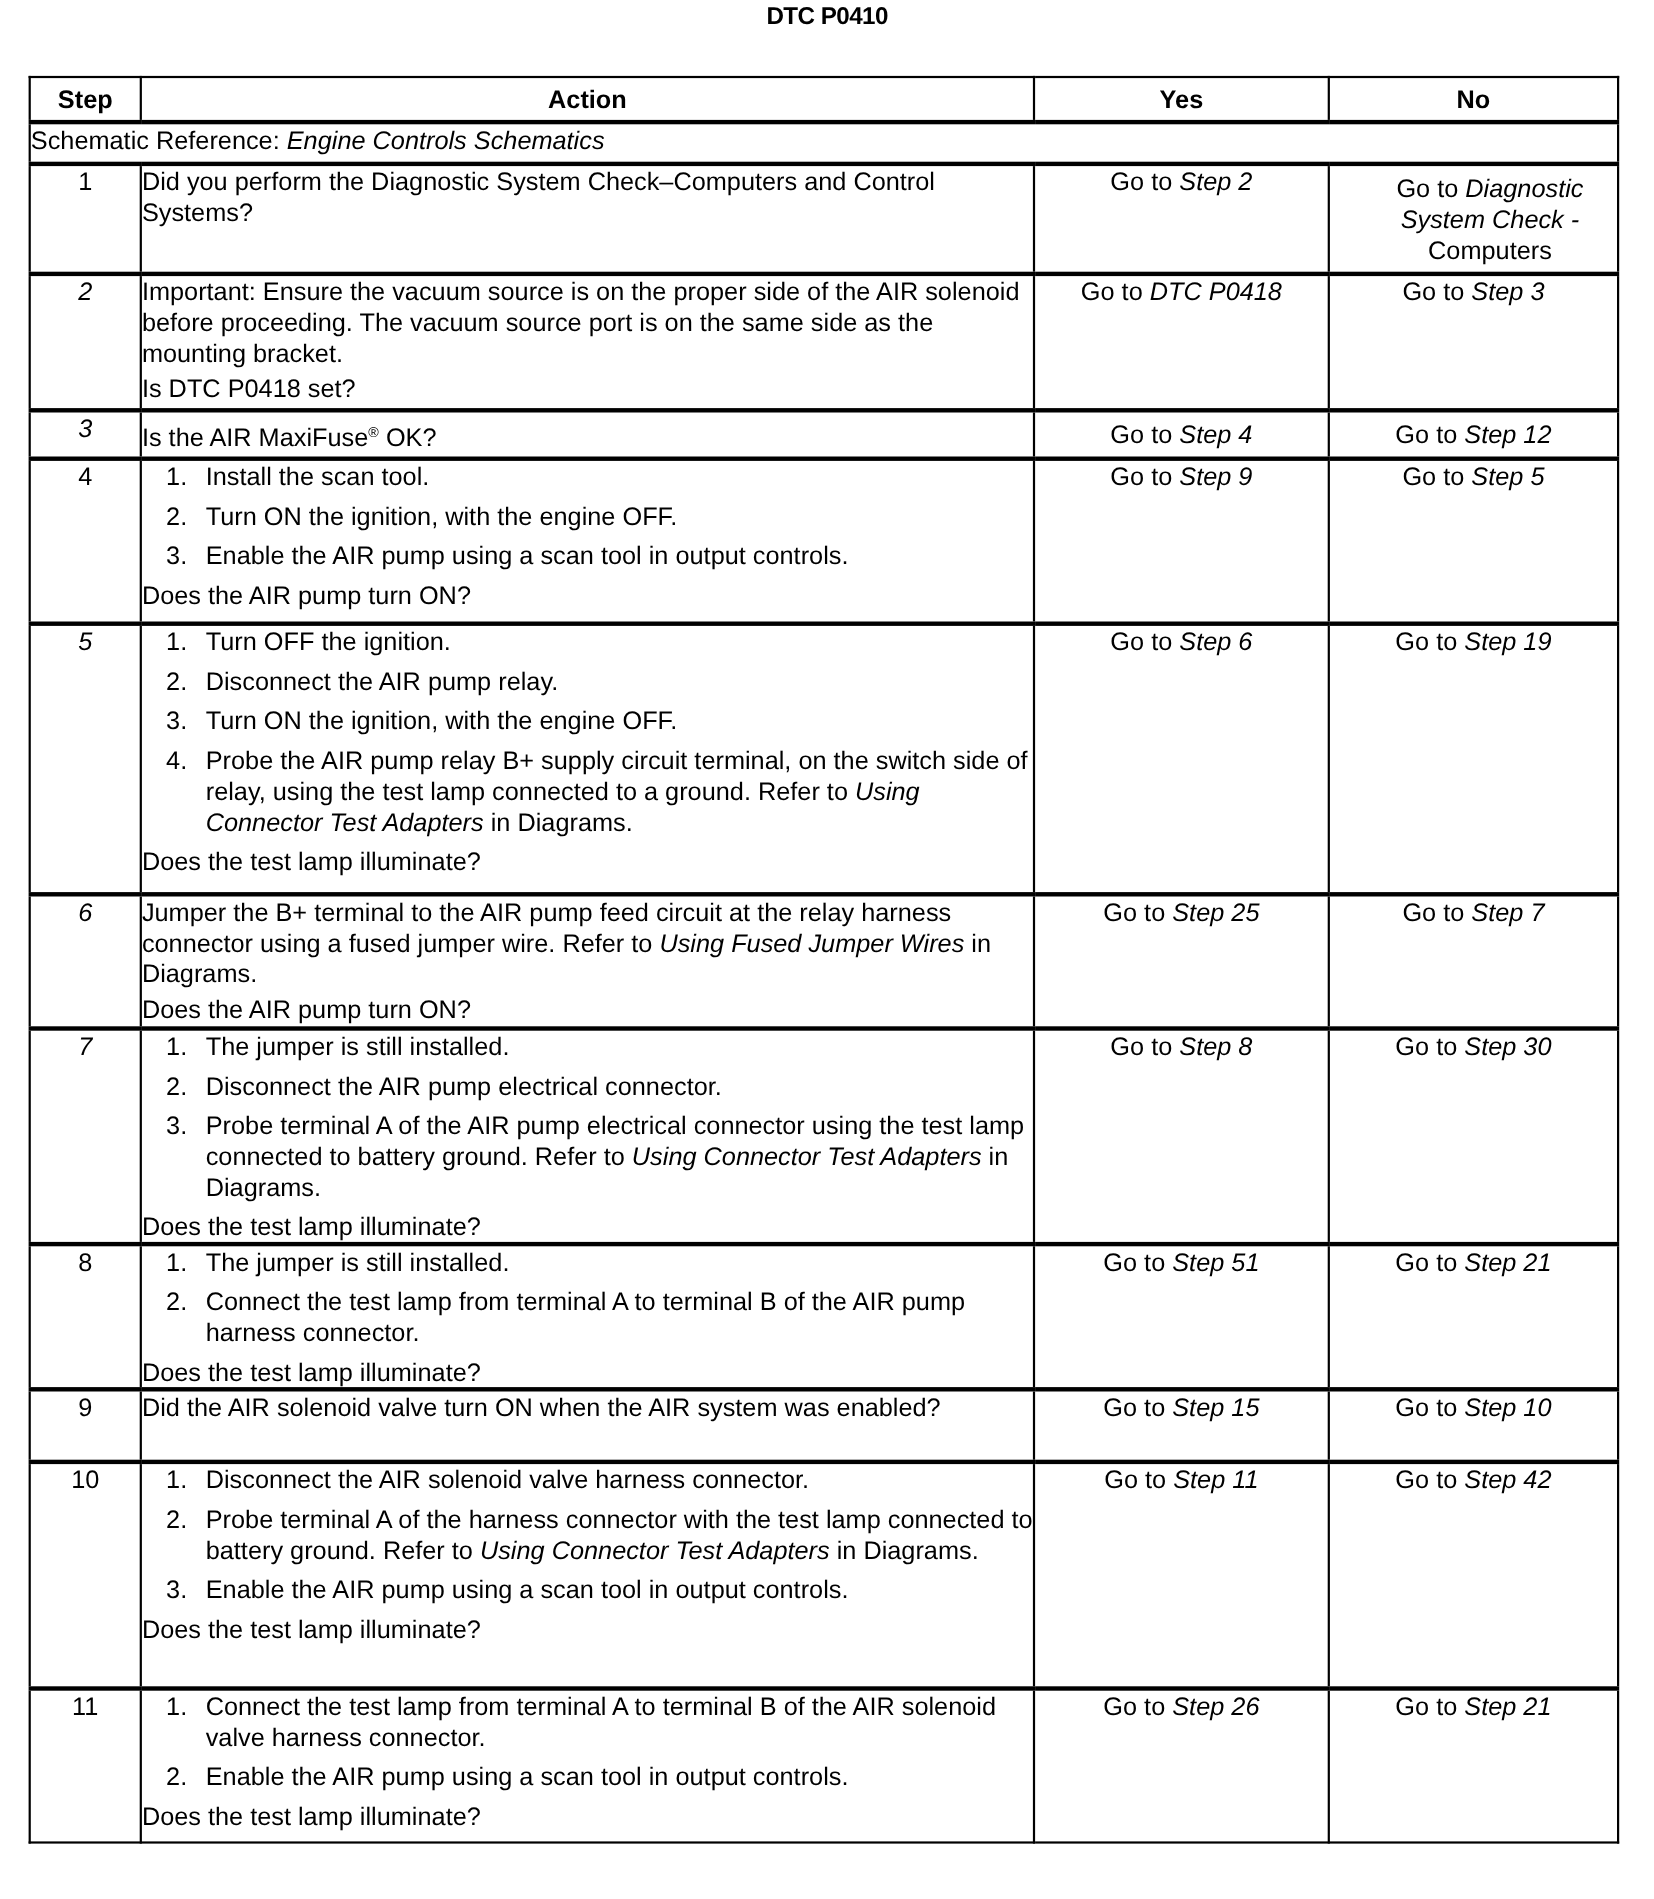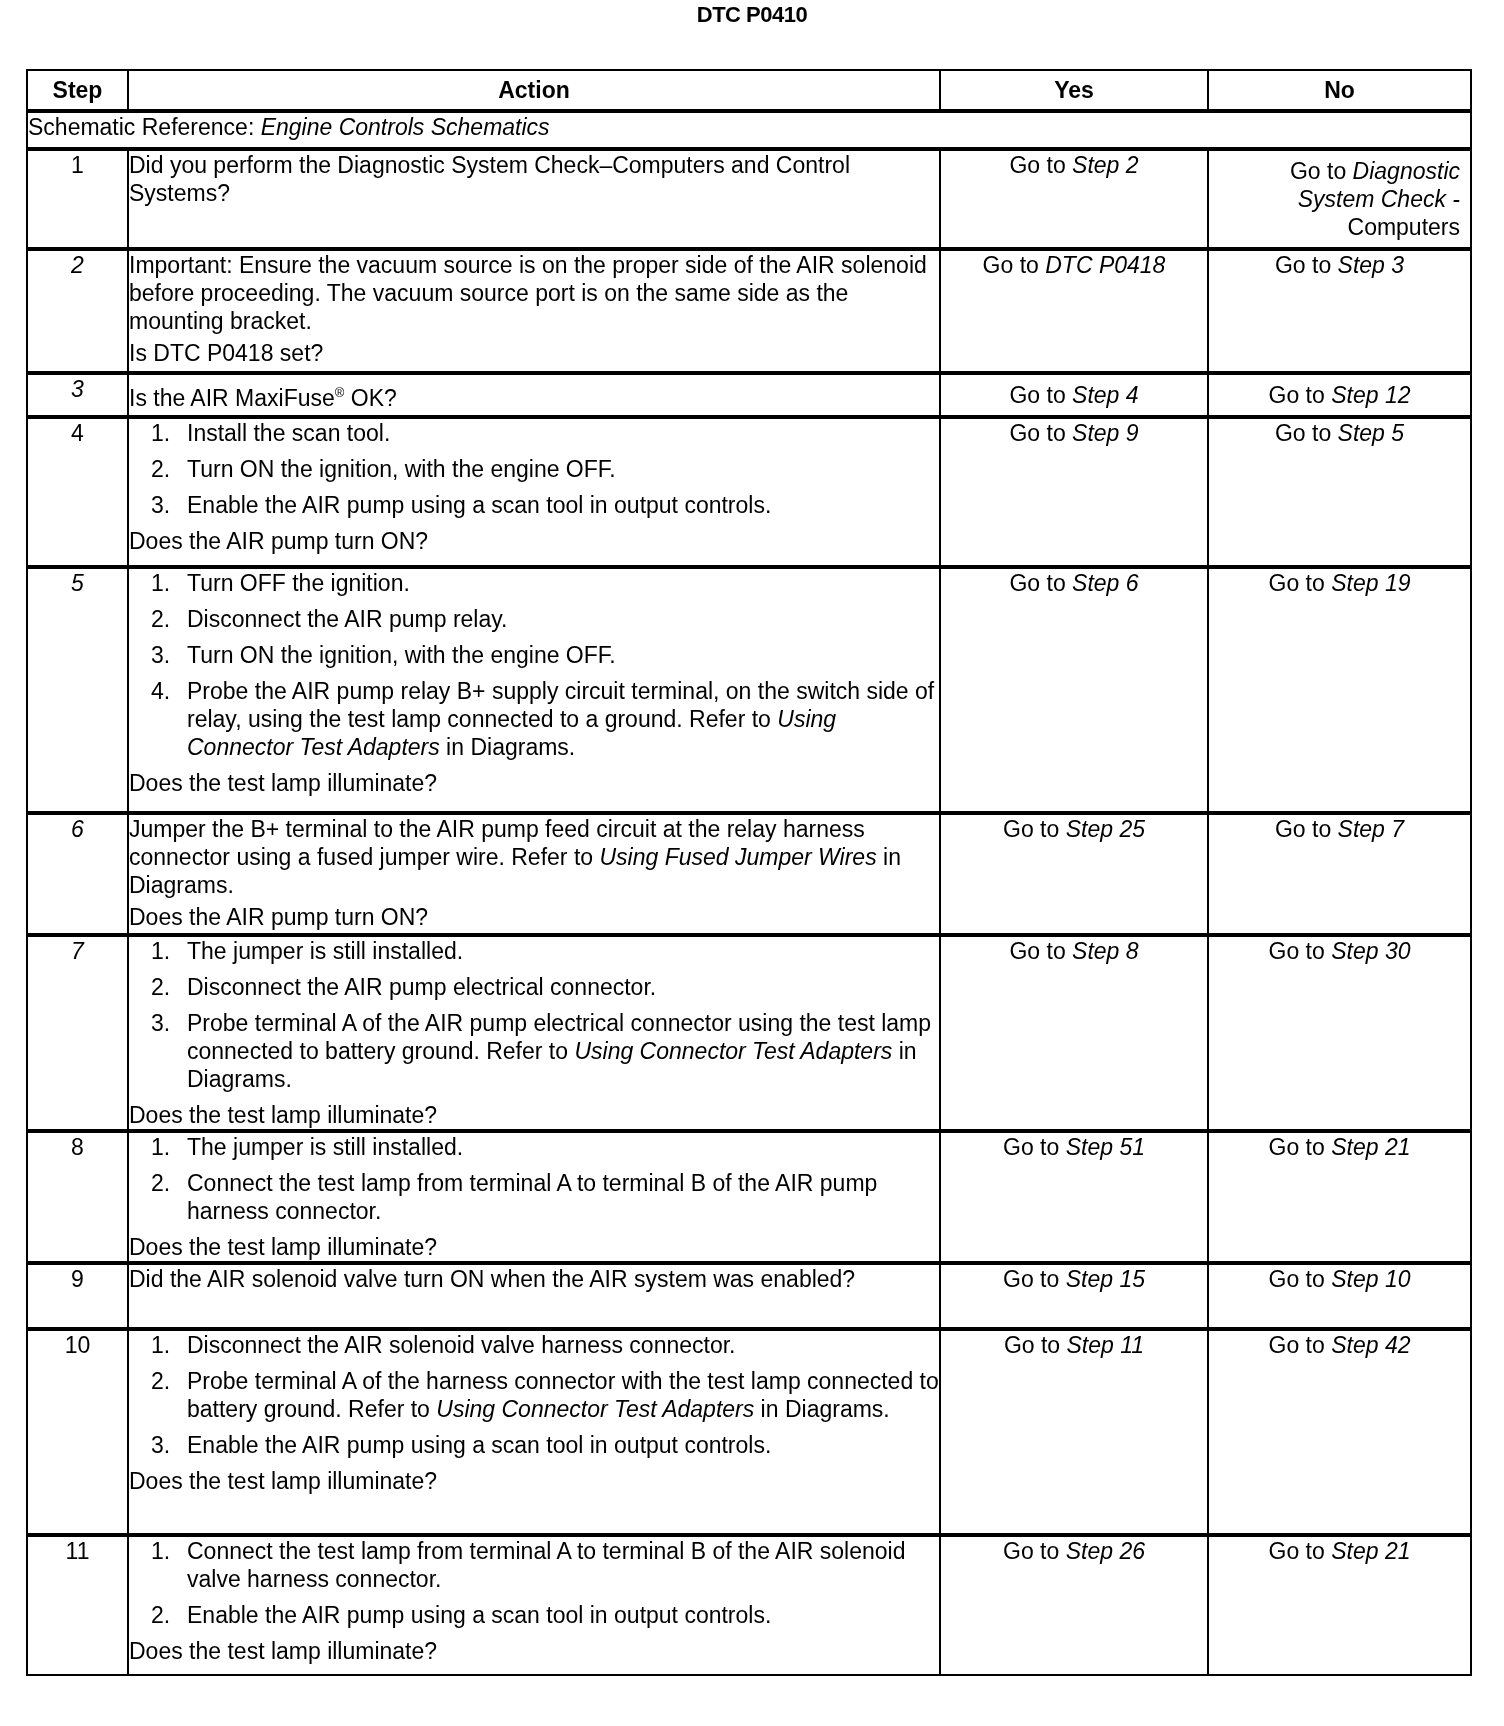--- a/index.html
+++ b/index.html
@@ -33,21 +33,21 @@
   td.schematic { padding: 6px 14px; vertical-align: middle; height: 34px; }
   .bold { font-weight: normal; }
   .ital { font-style: italic; }
   td.action { padding: 6px 10px 4px 12px; }
   .para { margin: 0 0 4px 0; }
   .question { margin: 4px 0 0 0; }
   ol.steps { margin: 0; padding: 0; list-style: none; }
   ol.steps li { position: relative; padding-left: 58px; margin: 0 0 8px 0; }
   ol.steps li .num { position: absolute; left: 22px; top: 0; }
   td.goto { text-align: center; vertical-align: bottom; padding: 0 6px 6px 6px; }
-  td.goto.top-aligned { vertical-align: top; text-align: right; padding: 6px 10px 6px 40px; }
+  td.goto.top-aligned { vertical-align: top; text-align: center; padding: 6px 10px 6px 40px; }
   td.goto.middle { vertical-align: middle; padding: 6px; }
 </style>
 </head>
 <body>
 
 <div class="title">DTC P0410</div>
 
 <table class="dtc">
   <colgroup>
     <col class="col-step">

